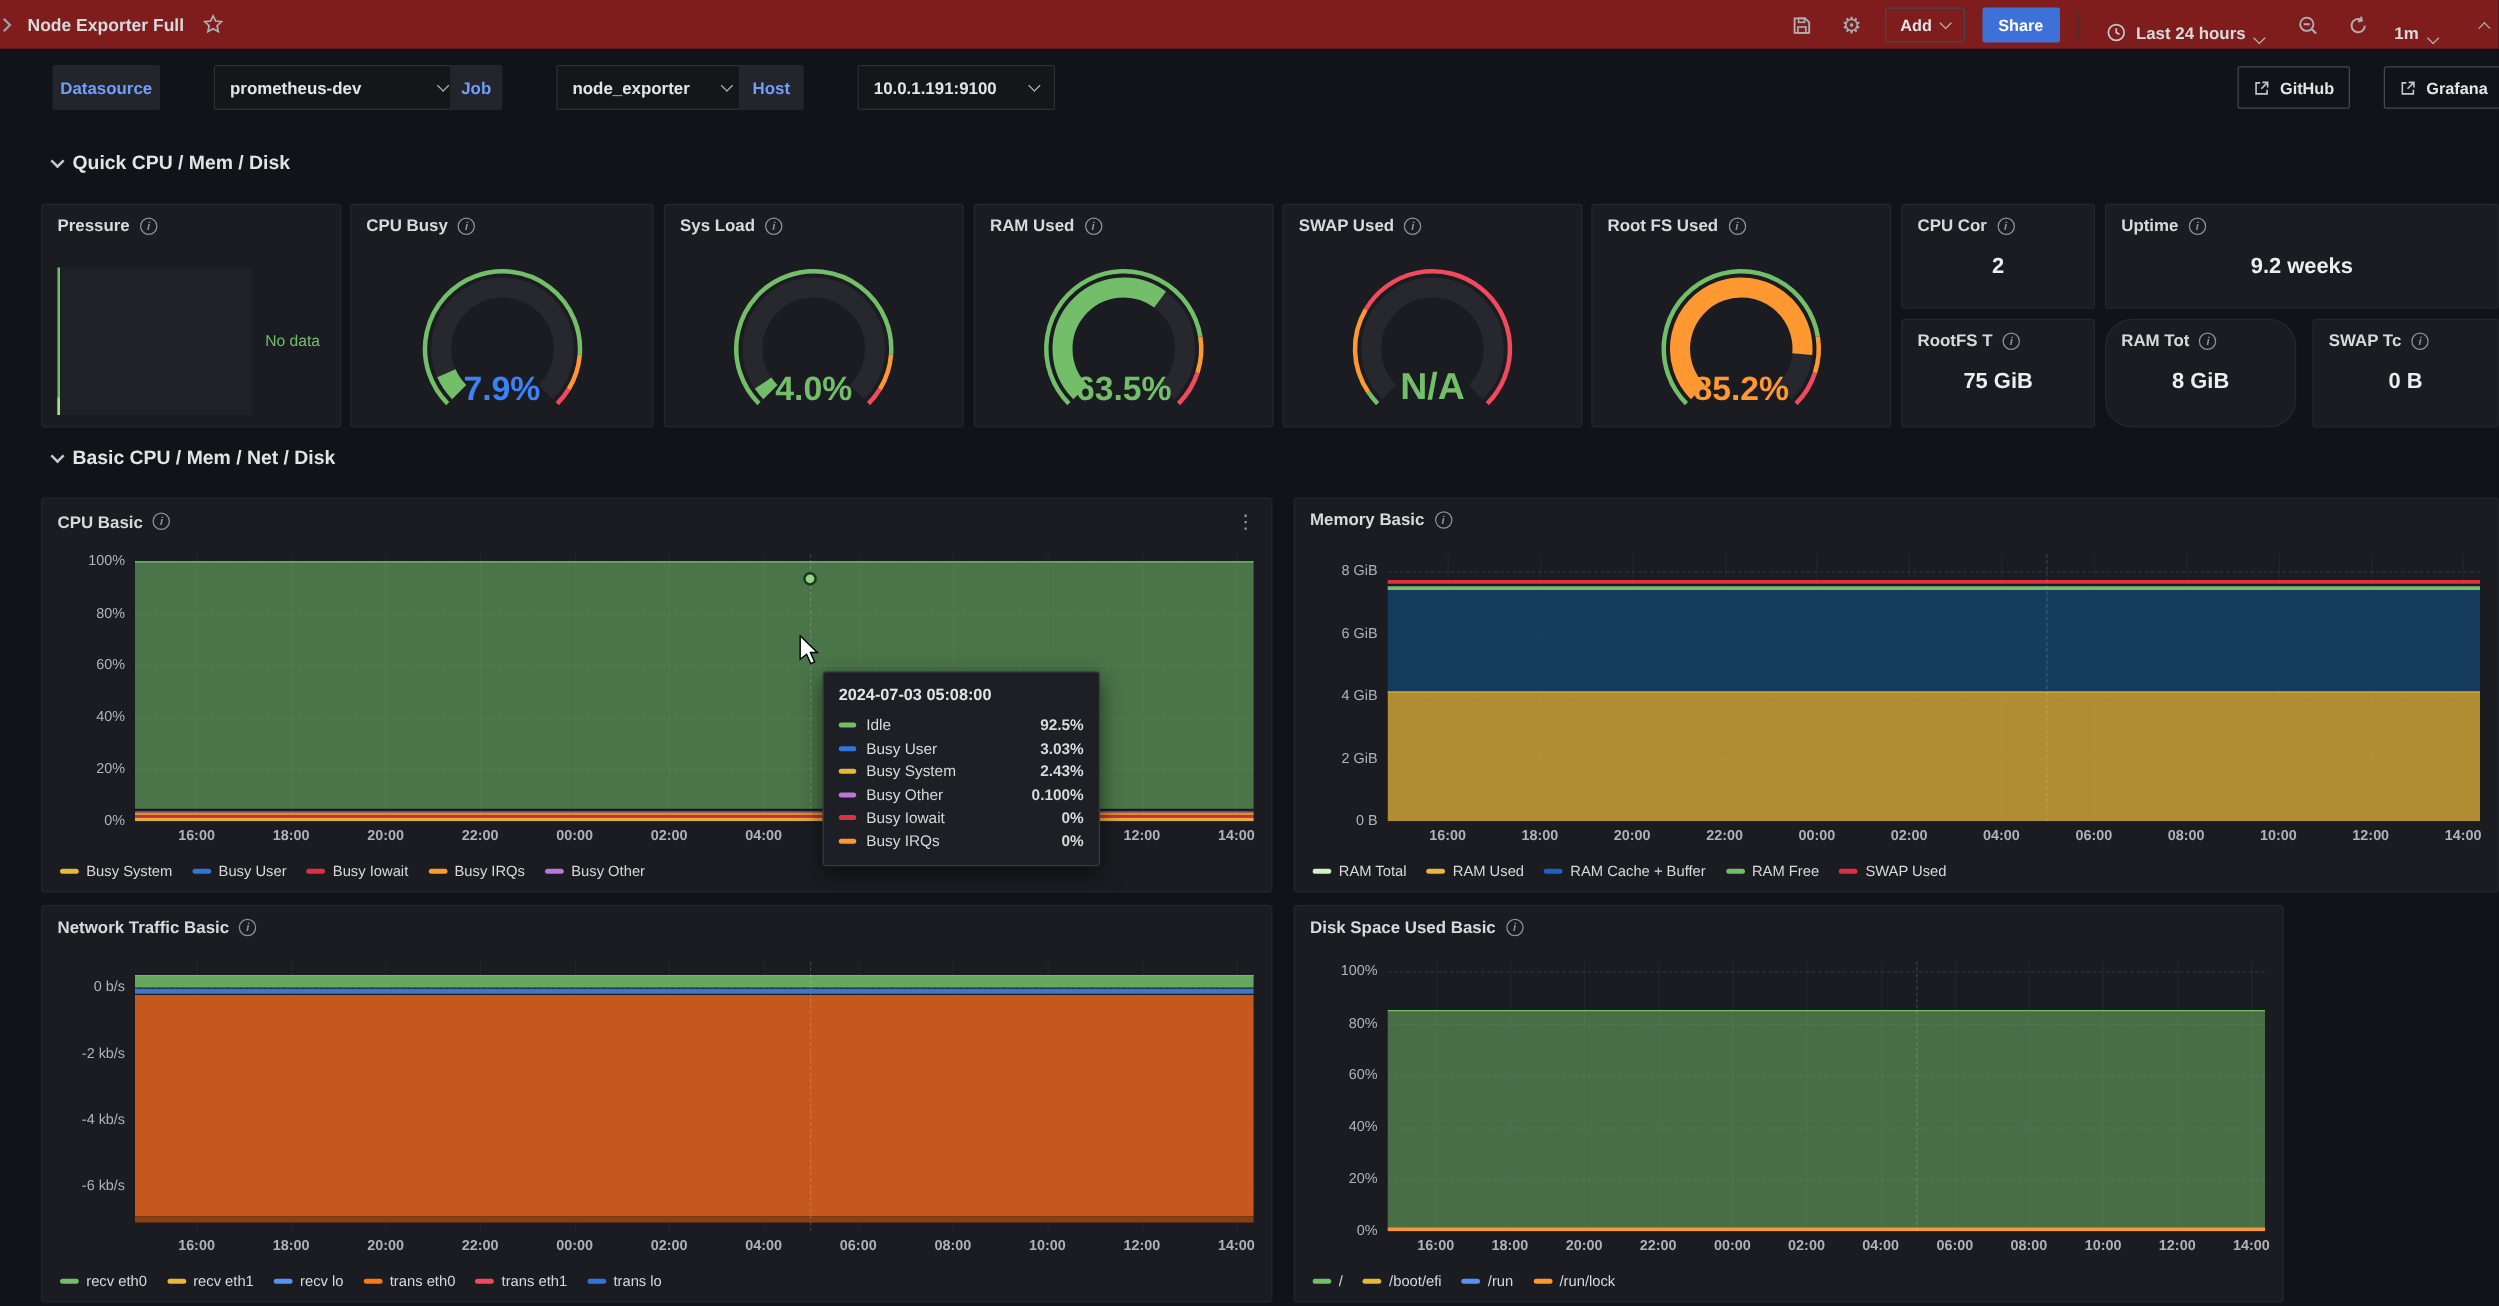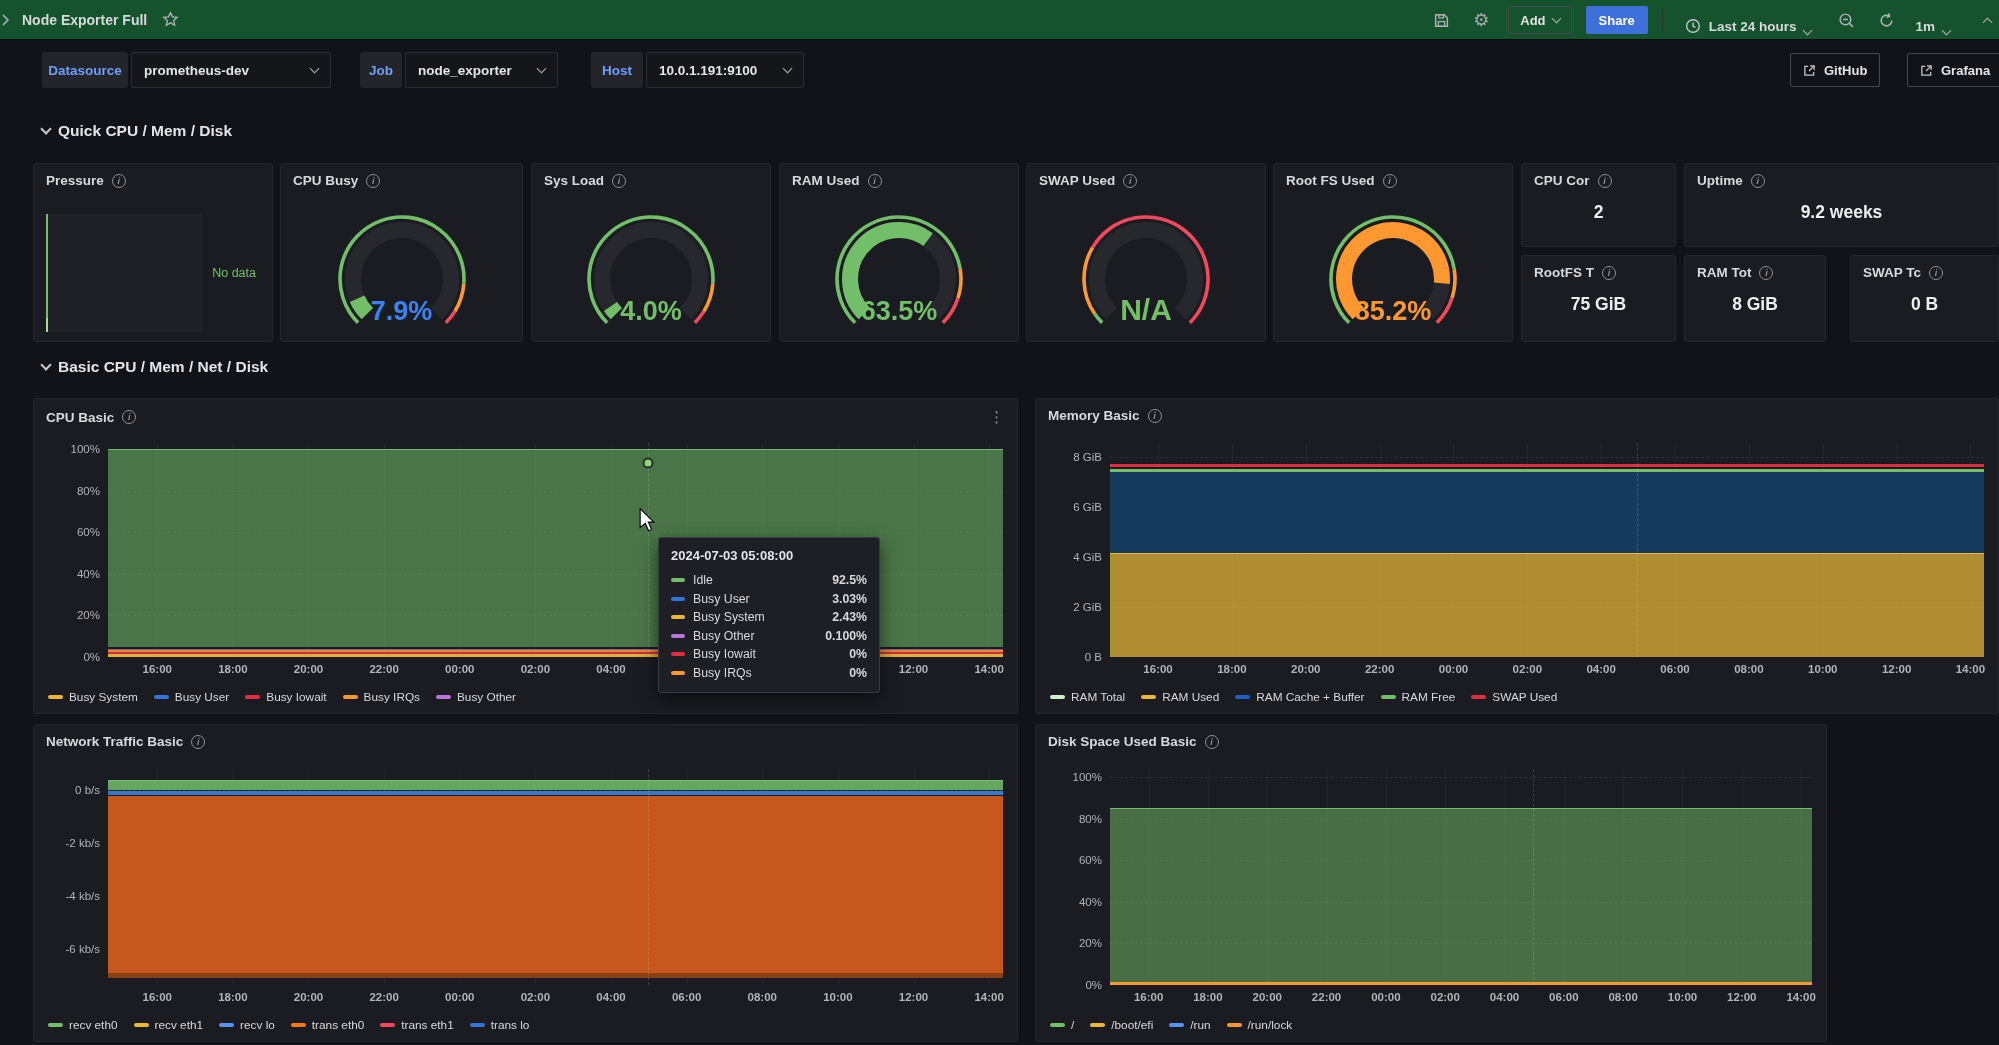--- a/index.html
+++ b/index.html
@@ -2,21 +2,21 @@
 <html><head>
 <meta charset="utf-8">
 <style>
   * { margin:0; padding:0; box-sizing:border-box; }
   html,body { width:1999px; height:1045px; overflow:hidden; background:#121318;
               font-family:"Liberation Sans", sans-serif; color:#d8d9da; }
   #app { position:relative; width:1999px; height:1045px; }
 
   
   .navbar { position:absolute; left:0; top:0; width:1999px; height:40px;
-            background:#14532d; border-bottom:1px solid #0b0c0e;
+            background:#7f1d1d; border-bottom:1px solid #0b0c0e;
             display:flex; align-items:center; }
   .nav-left { display:flex; align-items:center; gap:10px; padding-left:6px; }
   .nav-title { font-size:14px; font-weight:600; color:#d8d9da; white-space:nowrap; }
   .nav-right { position:absolute; right:0; top:0; height:40px; display:flex; align-items:center; gap:14px; padding-right:8px; }
   .icon-btn { display:inline-flex; align-items:center; justify-content:center;
               width:26px; height:26px; color:#a6a9ae; cursor:pointer; }
   .icon-btn svg { display:block; }
   .glyph { font-size:16px; color:#a6a9ae; line-height:1; }
   .btn-outline { display:inline-flex; align-items:center; gap:7px; height:28px; padding:12px 11px;
                  border:1px solid #46484f; border-radius:2px; background:transparent;
@@ -28,21 +28,21 @@
                  color:#d8d9da; font-size:13.5px; font-weight:600; white-space:nowrap; }
   .caret { width:7px; height:7px; border-right:1.6px solid #b2b4b9; border-bottom:1.6px solid #b2b4b9;
            transform:rotate(45deg); margin-top:-3px; display:inline-block; }
   .caret-up { transform:rotate(-135deg); margin-top:4px; }
 
   
   .ctl-label { position:absolute; height:36px; top:52px; display:flex; align-items:center; justify-content:center;
                background:#23252b; border-radius:2px; color:#6e9fff; font-size:13.5px; font-weight:600; }
   .ctl-value { position:absolute; height:36px; top:52px; display:flex; align-items:center; gap:10px;
                background:#15161a; border:1px solid #2c2e34; border-radius:2px;
-               color:#e3e4e6; font-size:13.5px; font-weight:600; padding:0 12px; }
+               color:#e3e4e6; font-size:13.5px; font-weight:600; padding:0 12px;margin-left:40px; }
   .ext-btn { position:absolute; height:34px; top:53px; display:flex; align-items:center; gap:8px;
              border:1px solid #46484f; border-radius:2px; background:transparent;
              color:#e3e4e6; font-size:13px; font-weight:600; padding:0 12px; }
 
   
   .section-head { position:absolute; display:flex; align-items:center; gap:8px;
                   font-size:15.5px; font-weight:700; color:#e3e4e6; }
   .sec-caret { width:8px; height:8px; border-right:2px solid #c7c9cd; border-bottom:2px solid #c7c9cd;
                transform:rotate(45deg); margin-top:-4px; }
 
@@ -323,21 +323,21 @@
       </div>
     <div class="stat-value">9.2 weeks</div>
   </div>
   <div class="panel" style="left:1521px; top:255px; width:155px; height:87px;">
     <div class="panel-head">
         <span class="panel-title">RootFS T</span>
         <span class="info-icon">i</span>
       </div>
     <div class="stat-value">75 GiB</div>
   </div>
-  <div class="panel" style="left:1684px; top:255px; width:142px; height:87px;">
+  <div class="panel" style="left:1684px; top:255px; width:153px; height:87px;border-radius:22px;">
     <div class="panel-head">
         <span class="panel-title">RAM Tot</span>
         <span class="info-icon">i</span>
       </div>
     <div class="stat-value">8 GiB</div>
   </div>
   <div class="panel" style="left:1850px; top:255px; width:149px; height:87px;">
     <div class="panel-head">
         <span class="panel-title">SWAP Tc</span>
         <span class="info-icon">i</span>

